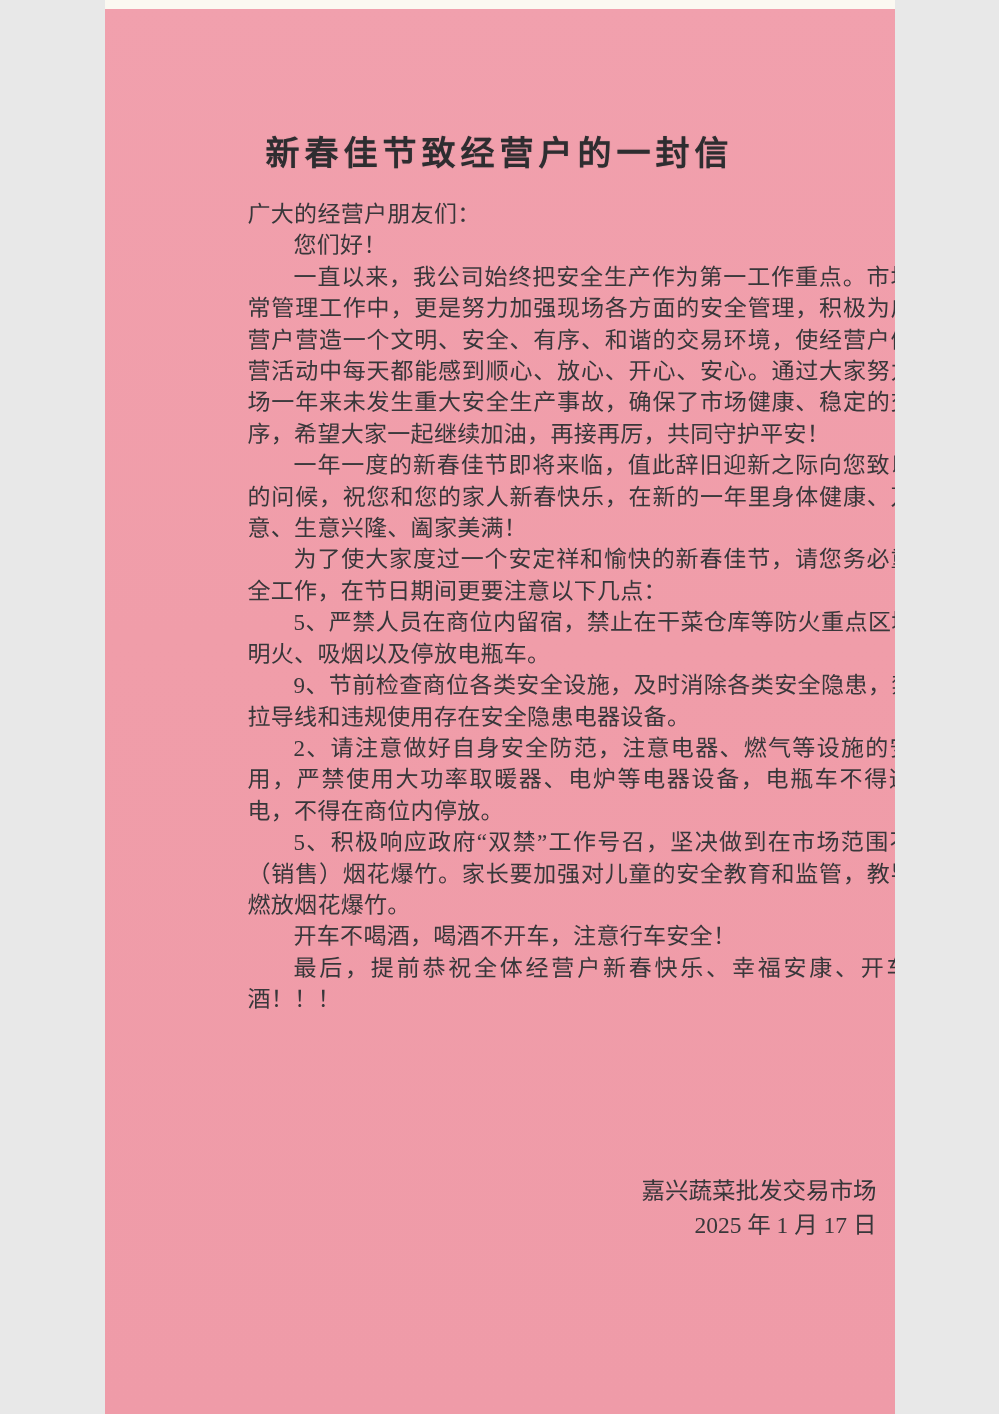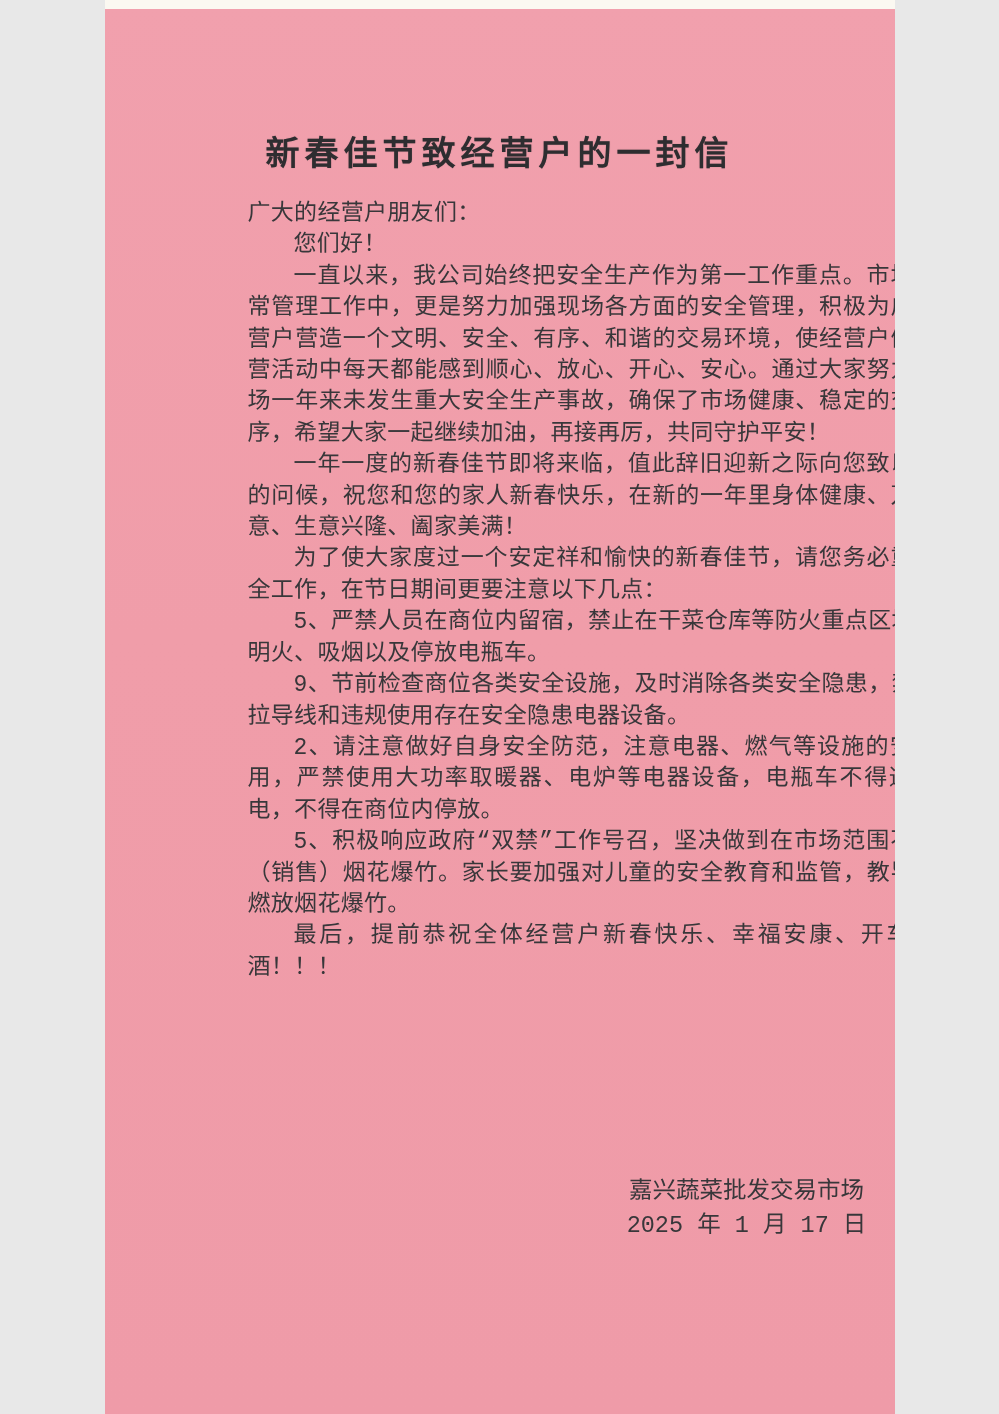--- a/index.html
+++ b/index.html
@@ -8,21 +8,21 @@
     padding: 0;
     background: #e8e8e8;
   }
   .page {
     position: relative;
     width: 790px;
     height: 1414px;
     margin: 0 auto;
     background: linear-gradient(180deg, #f1a0ad 0%, #f09da9 45%, #ef9ba8 100%);
     overflow: hidden;
-    font-family: Liberation Mono, monospace;
+    font-family: Liberation Serif, serif;
     color: #38373a;
   }
   .scan-edge {
     position: absolute;
     top: 0;
     left: 0;
     width: 100%;
     height: 9px;
     background: #fbf8f1;
   }
@@ -55,21 +55,21 @@
     text-indent: 2em;
   }
   .letter-body p.salutation {
     text-indent: 0;
   }
   .signature-block {
     position: absolute;
     top: 1175px;
     left: 512px;
     width: 260px;
-    text-align: center;
+    text-align: right;
     font-size: 23.5px;
     line-height: 33.5px;
   }
   .signature-block .sig-line {
     white-space: nowrap;
   }
 </style>
 </head>
 <body>
 
@@ -82,20 +82,21 @@
   <div class="letter-body">
     <p class="salutation">广大的经营户朋友们：</p>
     <p>您们好！</p>
     <p>一直以来，我公司始终把安全生产作为第一工作重点。市场在日常管理工作中，更是努力加强现场各方面的安全管理，积极为广大经营户营造一个文明、安全、有序、和谐的交易环境，使经营户们在经营活动中每天都能感到顺心、放心、开心、安心。通过大家努力，市场一年来未发生重大安全生产事故，确保了市场健康、稳定的交易秩序，希望大家一起继续加油，再接再厉，共同守护平安！</p>
     <p>一年一度的新春佳节即将来临，值此辞旧迎新之际向您致以节日的问候，祝您和您的家人新春快乐，在新的一年里身体健康、万事如意、生意兴隆、阖家美满！</p>
     <p>为了使大家度过一个安定祥和愉快的新春佳节，请您务必重视安全工作，在节日期间更要注意以下几点：</p>
     <p>5、严禁人员在商位内留宿，禁止在干菜仓库等防火重点区域使用明火、吸烟以及停放电瓶车。</p>
     <p>9、节前检查商位各类安全设施，及时消除各类安全隐患，禁止私拉导线和违规使用存在安全隐患电器设备。</p>
     <p>2、请注意做好自身安全防范，注意电器、燃气等设施的安全使用，严禁使用大功率取暖器、电炉等电器设备，电瓶车不得违规充电，不得在商位内停放。</p>
     <p>5、积极响应政府“双禁”工作号召，坚决做到在市场范围不燃放（销售）烟花爆竹。家长要加强对儿童的安全教育和监管，教导儿童燃放烟花爆竹。</p>
+    <p>开车不喝酒，喝酒不开车，注意行车安全！</p>
     <p>最后，提前恭祝全体经营户新春快乐、幸福安康、开车不喝酒！！！</p>
   </div>
 
   <div class="signature-block">
     <div class="sig-line">嘉兴蔬菜批发交易市场</div>
     <div class="sig-line">2025 年 1 月 17 日</div>
   </div>
 
 </div>
 

